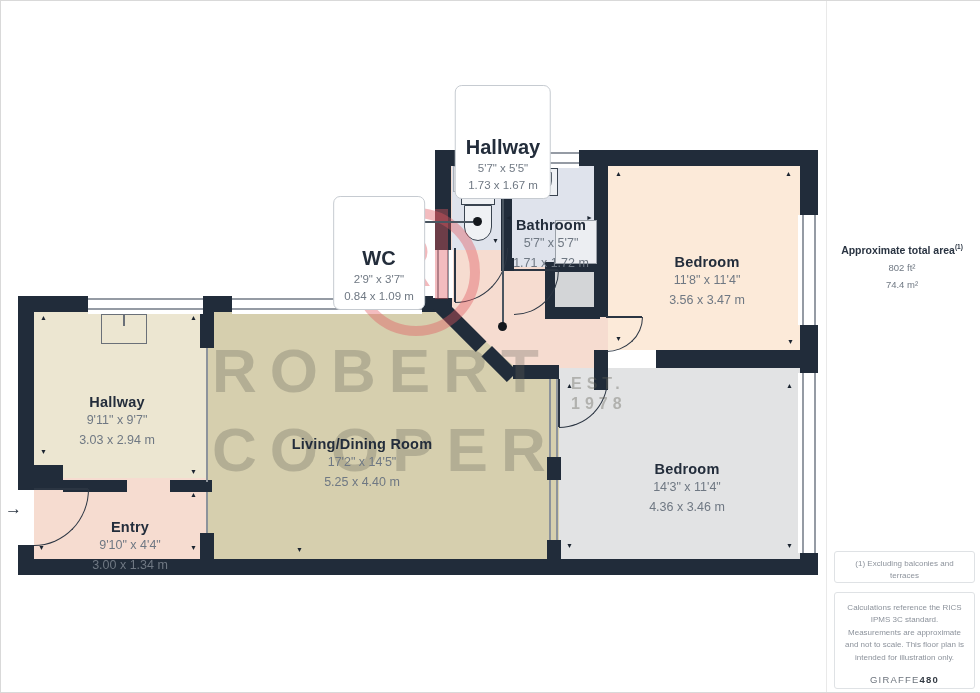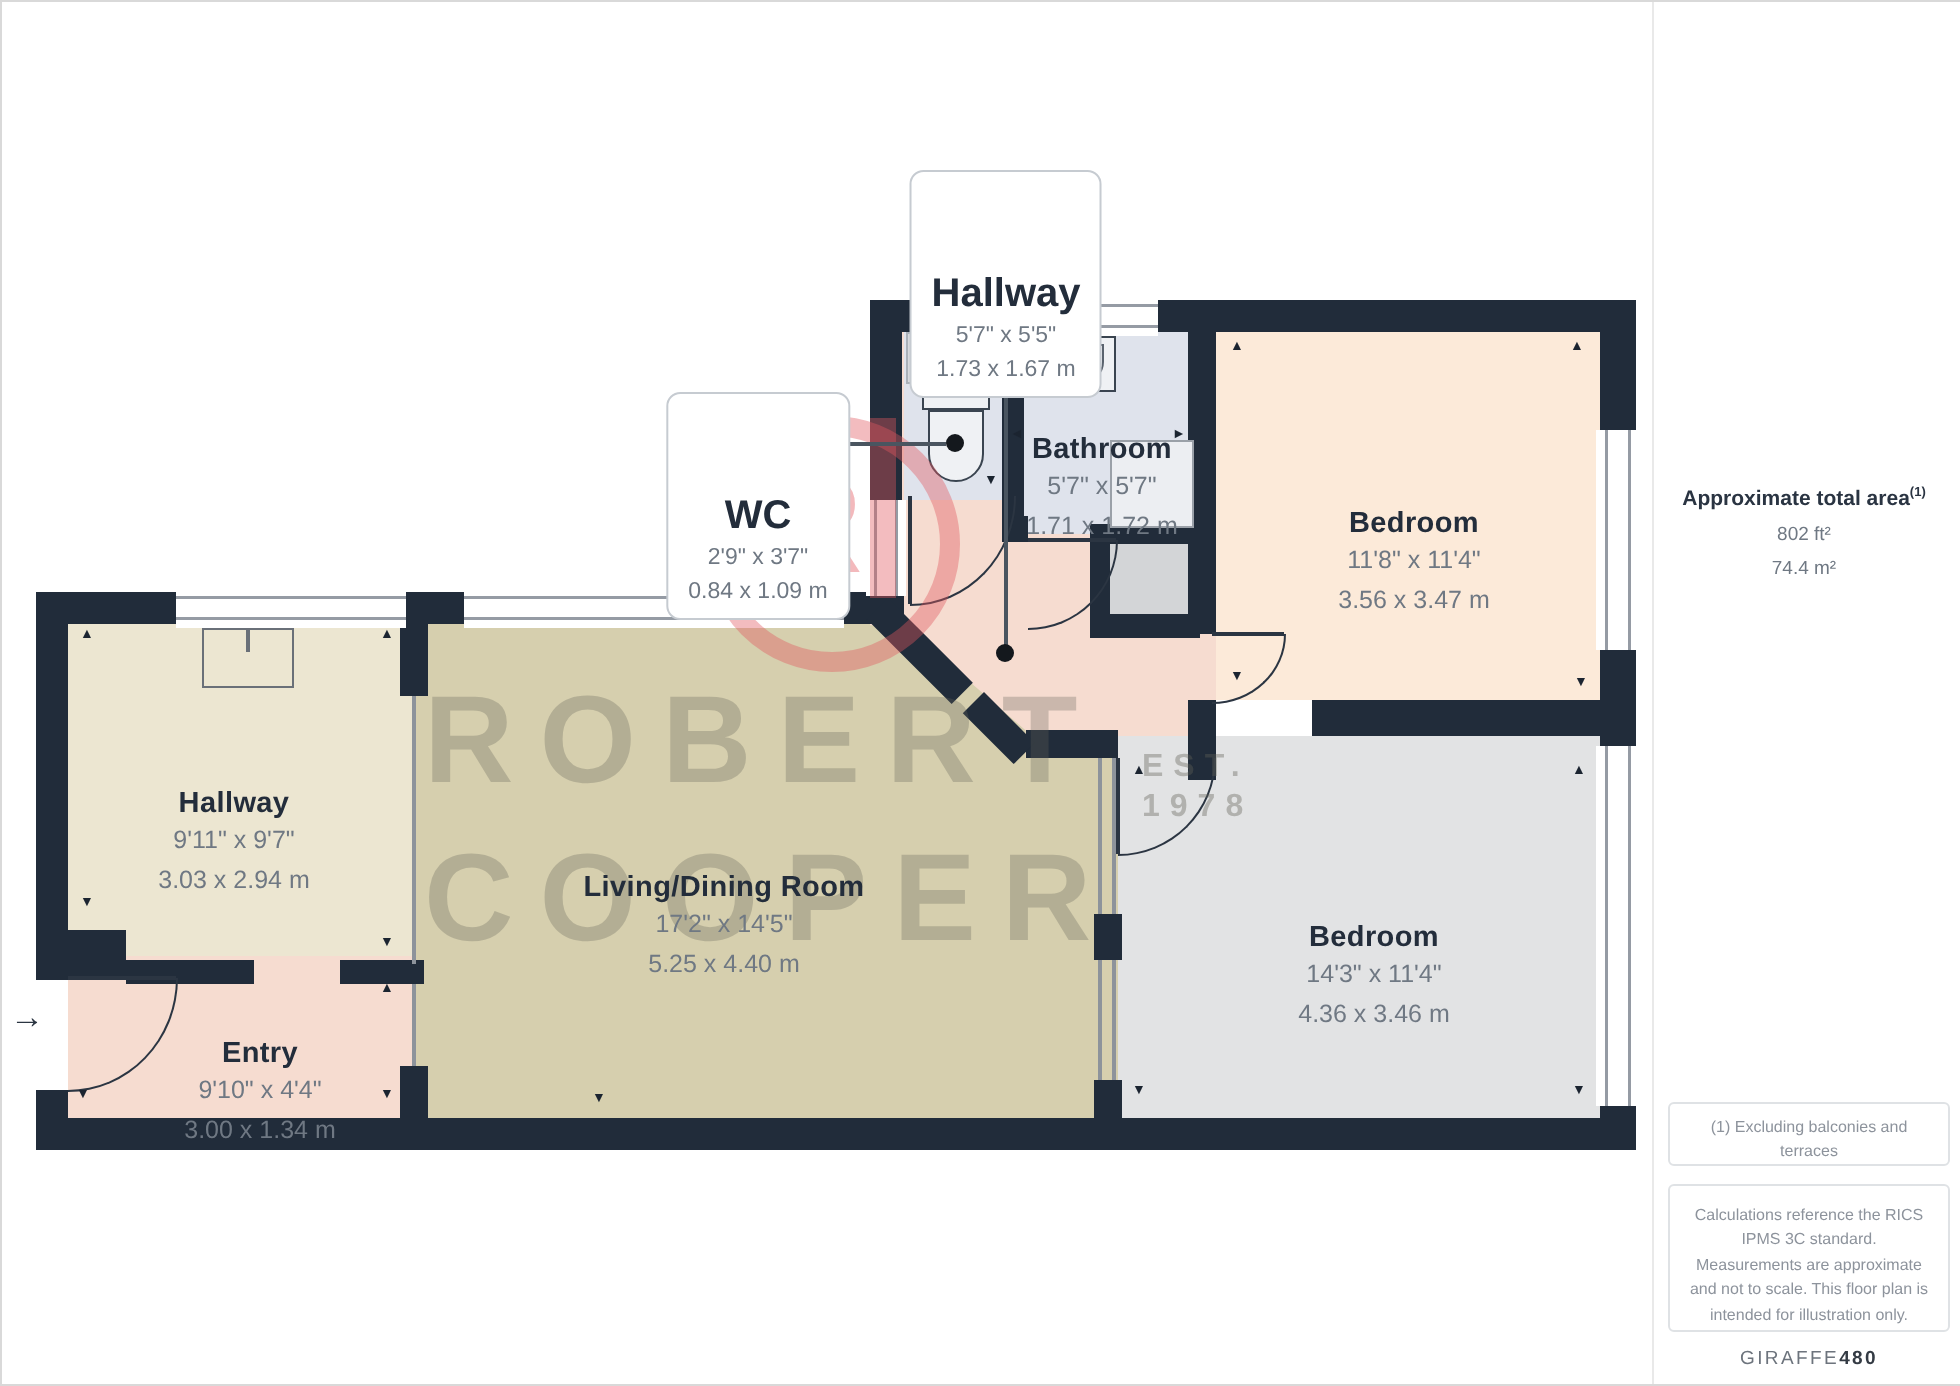--- a/index.html
+++ b/index.html
@@ -204,21 +204,21 @@
       <span>Approximate total area</span><sup>(1)</sup>
     </div>
     <div class="area-val">802 ft²</div>
     <div class="area-val">74.4 m²</div>
   </div>
 
   <div class="note-box" style="top:551px;height:32px;padding:6px 8px;">
     <span>(1) Excluding balconies and terraces</span>
   </div>
 
-  <div class="note-box" style="top:592px;height:74px;padding:9px 9px;">
+  <div class="note-box" style="top:592px;height:97px;padding:9px 9px;">
     <span>Calculations reference the RICS IPMS 3C standard. Measurements are approximate and not to scale. This floor plan is intended for illustration only.</span>
     <div class="brand">
       <span>GIRAFFE</span><b>480</b>
     </div>
   </div>
 
   <div class="hairline" style="left:0;top:0;width:980px;height:1px;"></div>
   <div class="hairline" style="left:0;top:0;width:1px;height:693px;"></div>
   <div class="hairline" style="left:0;top:692px;width:980px;height:1px;"></div>
 </div>

